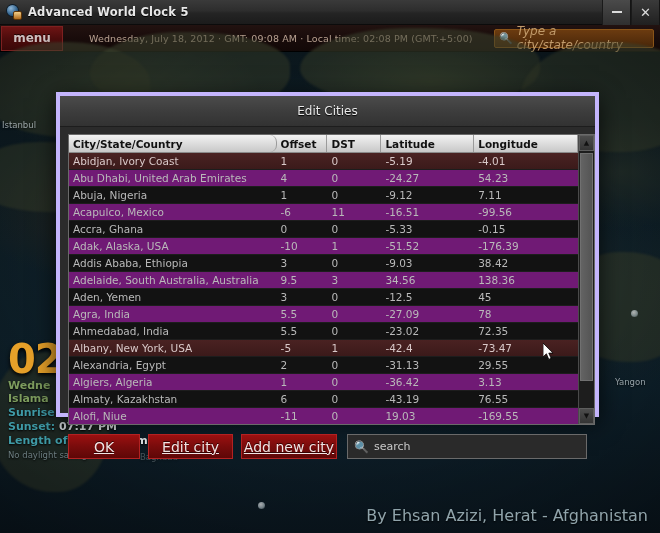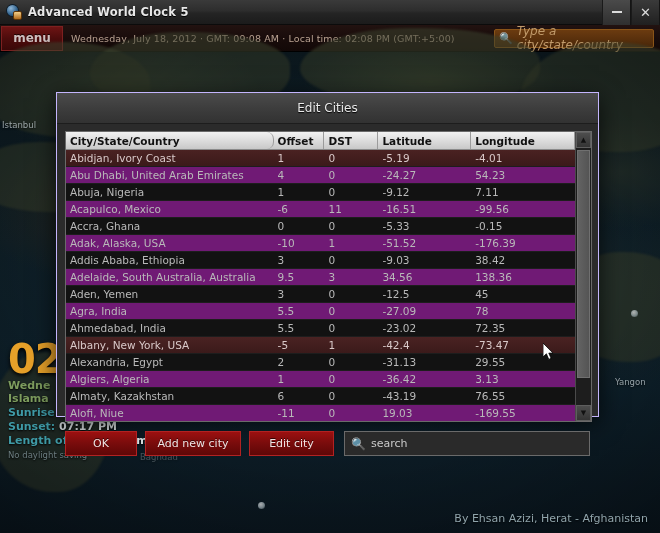--- a/index.html
+++ b/index.html
@@ -50,21 +50,21 @@
     border-left: 1px solid #1a1a1a; border-right: 1px solid #141414;
   }
   .win-btn.close { background: linear-gradient(to bottom, #3a3a3a, #202020); }
   .win-btn .dash { display:block; width: 10px; height: 2px; background: #dcdcdc; }
 
   
   .toolbar {
     position: absolute; left: 0; top: 25px; width: 660px; height: 27px;
     background: linear-gradient(to bottom, #221210 0%, #190c0b 50%, #120807 100%);
     border-bottom: 1px solid #000;
-    display: flex; align-items: center;
+    display: flex; align-items: center; gap: 18px;
   }
   .menu-btn {
     width: 62px; height: 25px; margin-left: 1px;
     background: linear-gradient(to bottom, #6d1414 0%, #4d0c0c 50%, #3a0808 100%);
     border: 1px solid #7d2020;
     display: flex; align-items: center; justify-content: center;
     color: #cfbfbf; font-size: 12px; font-weight: bold;
     text-shadow: 0 -1px 0 #1a0404;
   }
   .clock-strip {
@@ -121,28 +121,28 @@
   }
   .info-day { color: #7d9c5e; font-size: 11px; font-weight: bold; text-shadow: 0 1px 2px #000; margin-top: 1px;}
   .info-city { color: #7d9c5e; font-size: 11px; font-weight: bold; text-shadow: 0 1px 2px #000; }
   .info-row { font-size: 11px; font-weight: bold; text-shadow: 0 1px 2px #000; margin-top: 1px; }
   .info-row .k { color: #3f9aa6; }
   .info-row .v { color: #dfe6e8; }
   .info-note { color: #6c7d80; font-size: 8.5px; margin-top: 3px; text-shadow: 0 1px 2px #000; }
 
   .footer-credit {
     position: absolute; right: 12px; bottom: 8px;
-    color: #9fb4bb; font-size: 11px; text-shadow: 0 1px 2px #000; opacity: .9;
+    color: #9fb4bb; font-size: 16px; text-shadow: 0 1px 2px #000; opacity: .9;
   }
 
   
   .dialog {
     position: absolute; left: 56px; top: 92px; width: 543px; height: 325px;
     background: #2b2b2b;
-    border: 1px solid #c4b5fd;
+    border: 4px solid #c4b5fd;
     box-shadow: 0 6px 22px rgba(0,0,0,.75);
   }
   .dlg-title {
     height: 31px; width: 100%;
     background: linear-gradient(to bottom, #4b4b4b 0%, #3d3d3d 50%, #323232 100%);
     border-bottom: 1px solid #1d1d1d;
     display: flex; align-items: center; justify-content: center;
     color: #e9e9e9; font-size: 12px; text-shadow: 0 1px 1px #000;
   }
   .dlg-body { padding: 7px 8px 0 8px; }
@@ -203,23 +203,24 @@
   }
 
   .dlg-buttons {
     display: flex; align-items: center; gap: 8px;
     padding: 9px 0 0 0;
   }
   .rbtn {
     height: 25px;
     background: linear-gradient(to bottom, #9c1010 0%, #7a0c0c 48%, #5e0707 100%);
     border: 1px solid #b22222;
-    color: #f2e3e3; font-size: 11px;
+    color: #f2e3e3; font-size: 14px;
     display: flex; align-items: center; justify-content: center;
     text-shadow: 0 -1px 0 #350202;
+    text-decoration: underline;
   }
   .dlg-search {
     flex: 1; height: 25px; margin-left: 2px;
     background: #2a2a2a; border: 1px solid #6a6a6a;
     display: flex; align-items: center; padding: 0 6px;
   }
   .dlg-search .mag { color: #cfcfcf; font-size: 12px; margin-right: 5px; }
   .dlg-search .ph { color: #c9c9c9; font-size: 11px; }
 
   .cursor {
@@ -431,22 +432,22 @@
           <div class="sb-btn">▲</div>
           <div class="sb-track">
             <div class="sb-thumb"></div>
           </div>
           <div class="sb-btn">▼</div>
         </div>
       </div>
 
       <div class="dlg-buttons">
         <div class="rbtn" style="width:72px;">OK</div>
+        <div class="rbtn" style="width:85px;">Edit city</div>
         <div class="rbtn" style="width:96px;">Add new city</div>
-        <div class="rbtn" style="width:85px;">Edit city</div>
         <div class="dlg-search">
           <span class="mag">🔍</span>
           <span class="ph">search</span>
         </div>
       </div>
     </div>
   </div>
 
   <svg class="cursor" viewBox="0 0 12 18">
     <polygon points="0,0 0,14 3.4,10.8 5.8,16.4 8.1,15.3 5.8,10.1 10,10.1" fill="#ffffff" stroke="#000000" stroke-width="0.8"></polygon>

